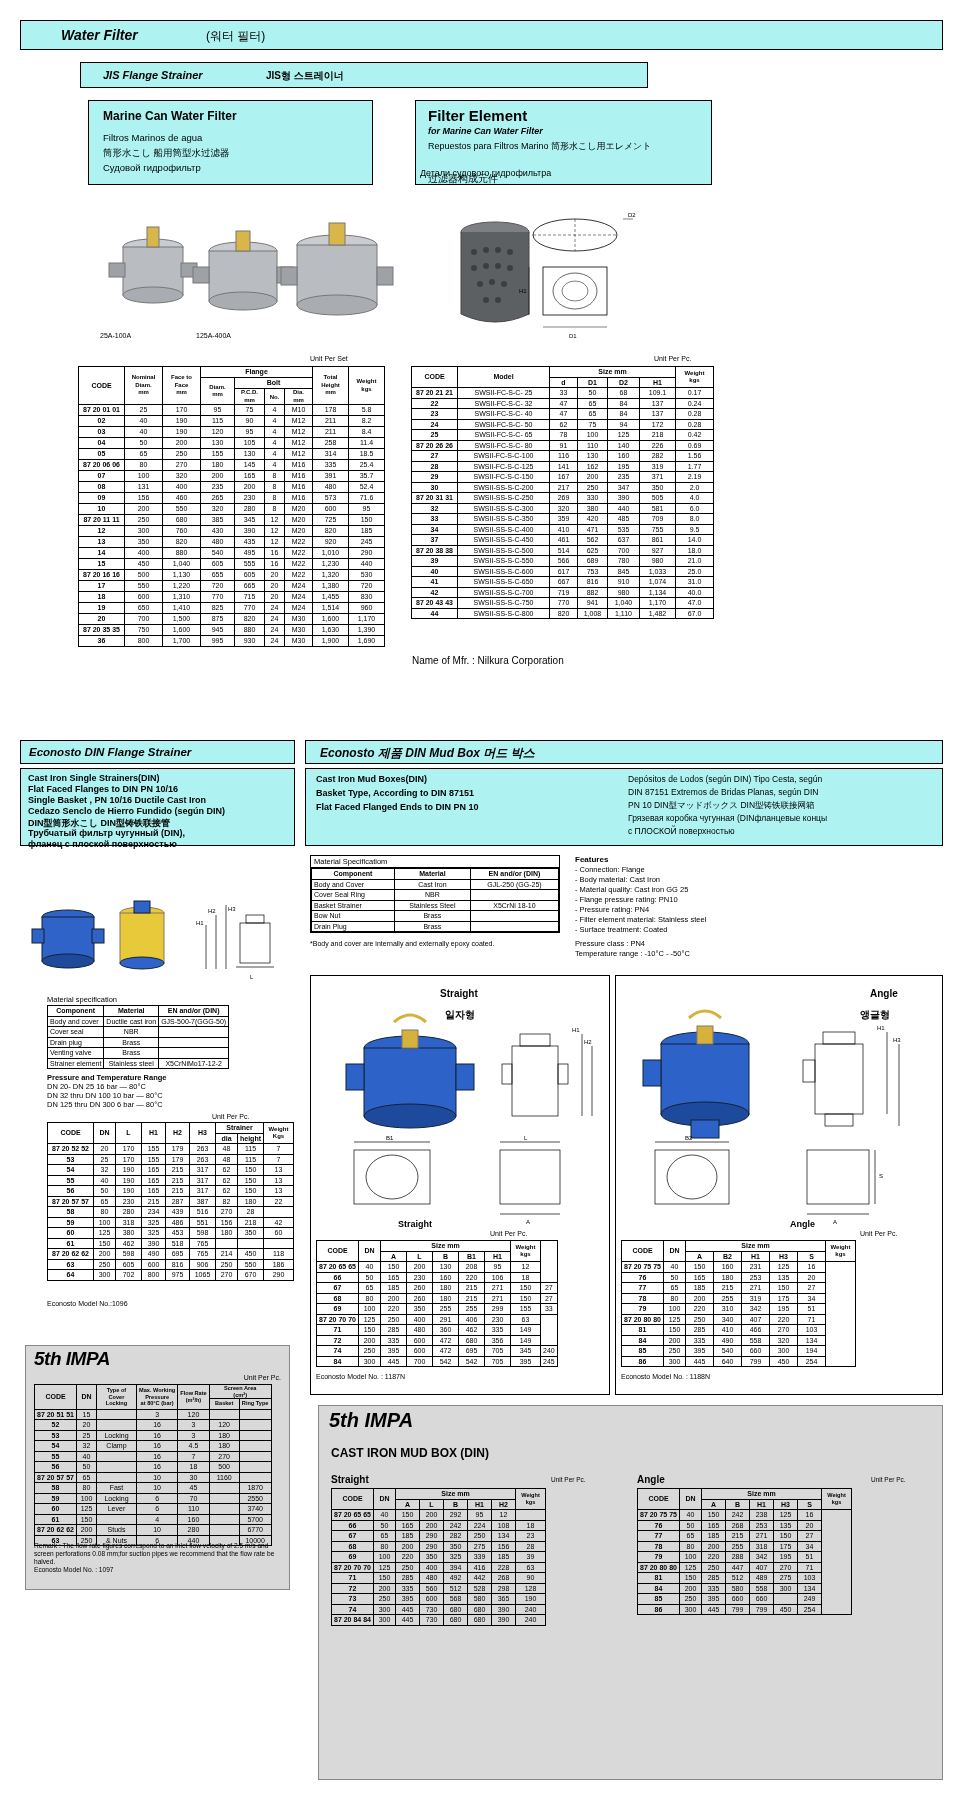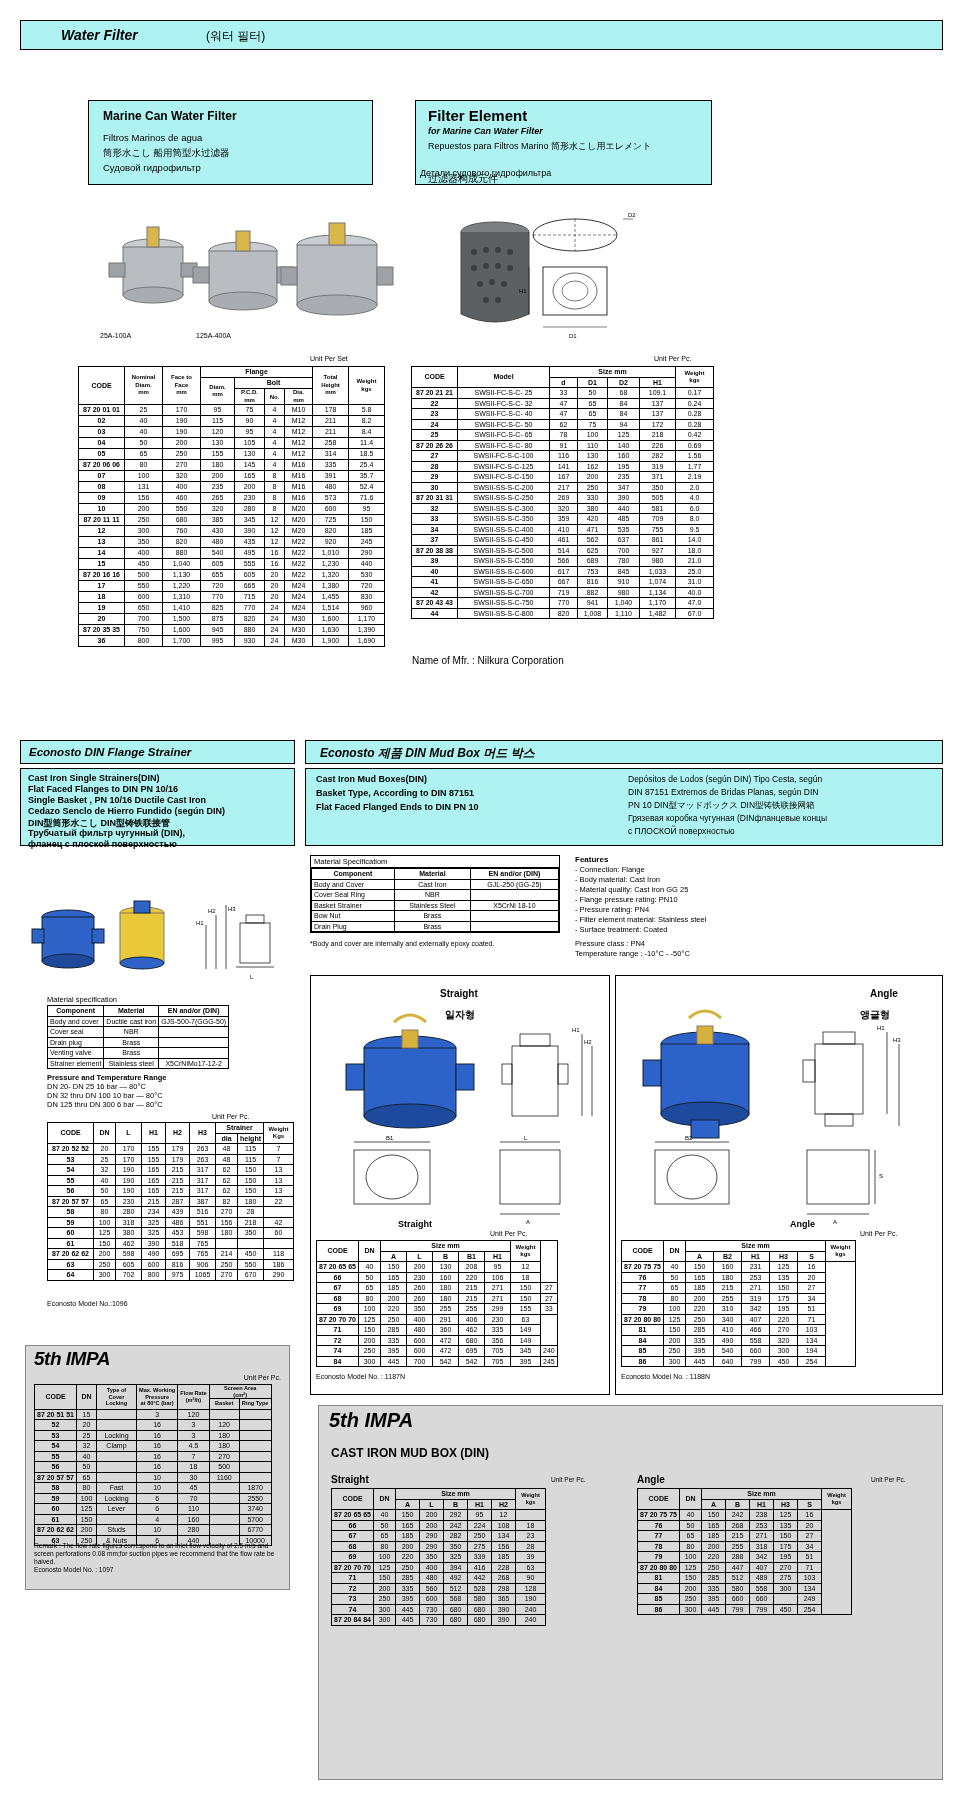--- a/index.html
+++ b/index.html
@@ -130,20 +130,24 @@
 </head>
 <body>
 
 <div class="page">
 
   <div class="titlebar" id="hdr-water">
     <span class="t1">Water Filter</span>
     <span class="t2">(워터 필터)</span>
   </div>
 
+  <div class="titlebar" id="hdr-jis">
+    <span class="t1">JIS  Flange Strainer</span>
+    <span class="t2">JIS형 스트레이너</span>
+  </div>
 
   <div class="titlebar" id="box-marine">
     <span class="bt">Marine Can Water Filter</span>
     <span class="l1">Filtros Marinos de agua</span>
     <span class="l2">筒形水こし 船用筒型水过滤器</span>
     <span class="l3">Судовой гидрофильтр</span>
   </div>
 
   <div class="titlebar" id="box-filter">
     <span class="bt">Filter Element</span>

